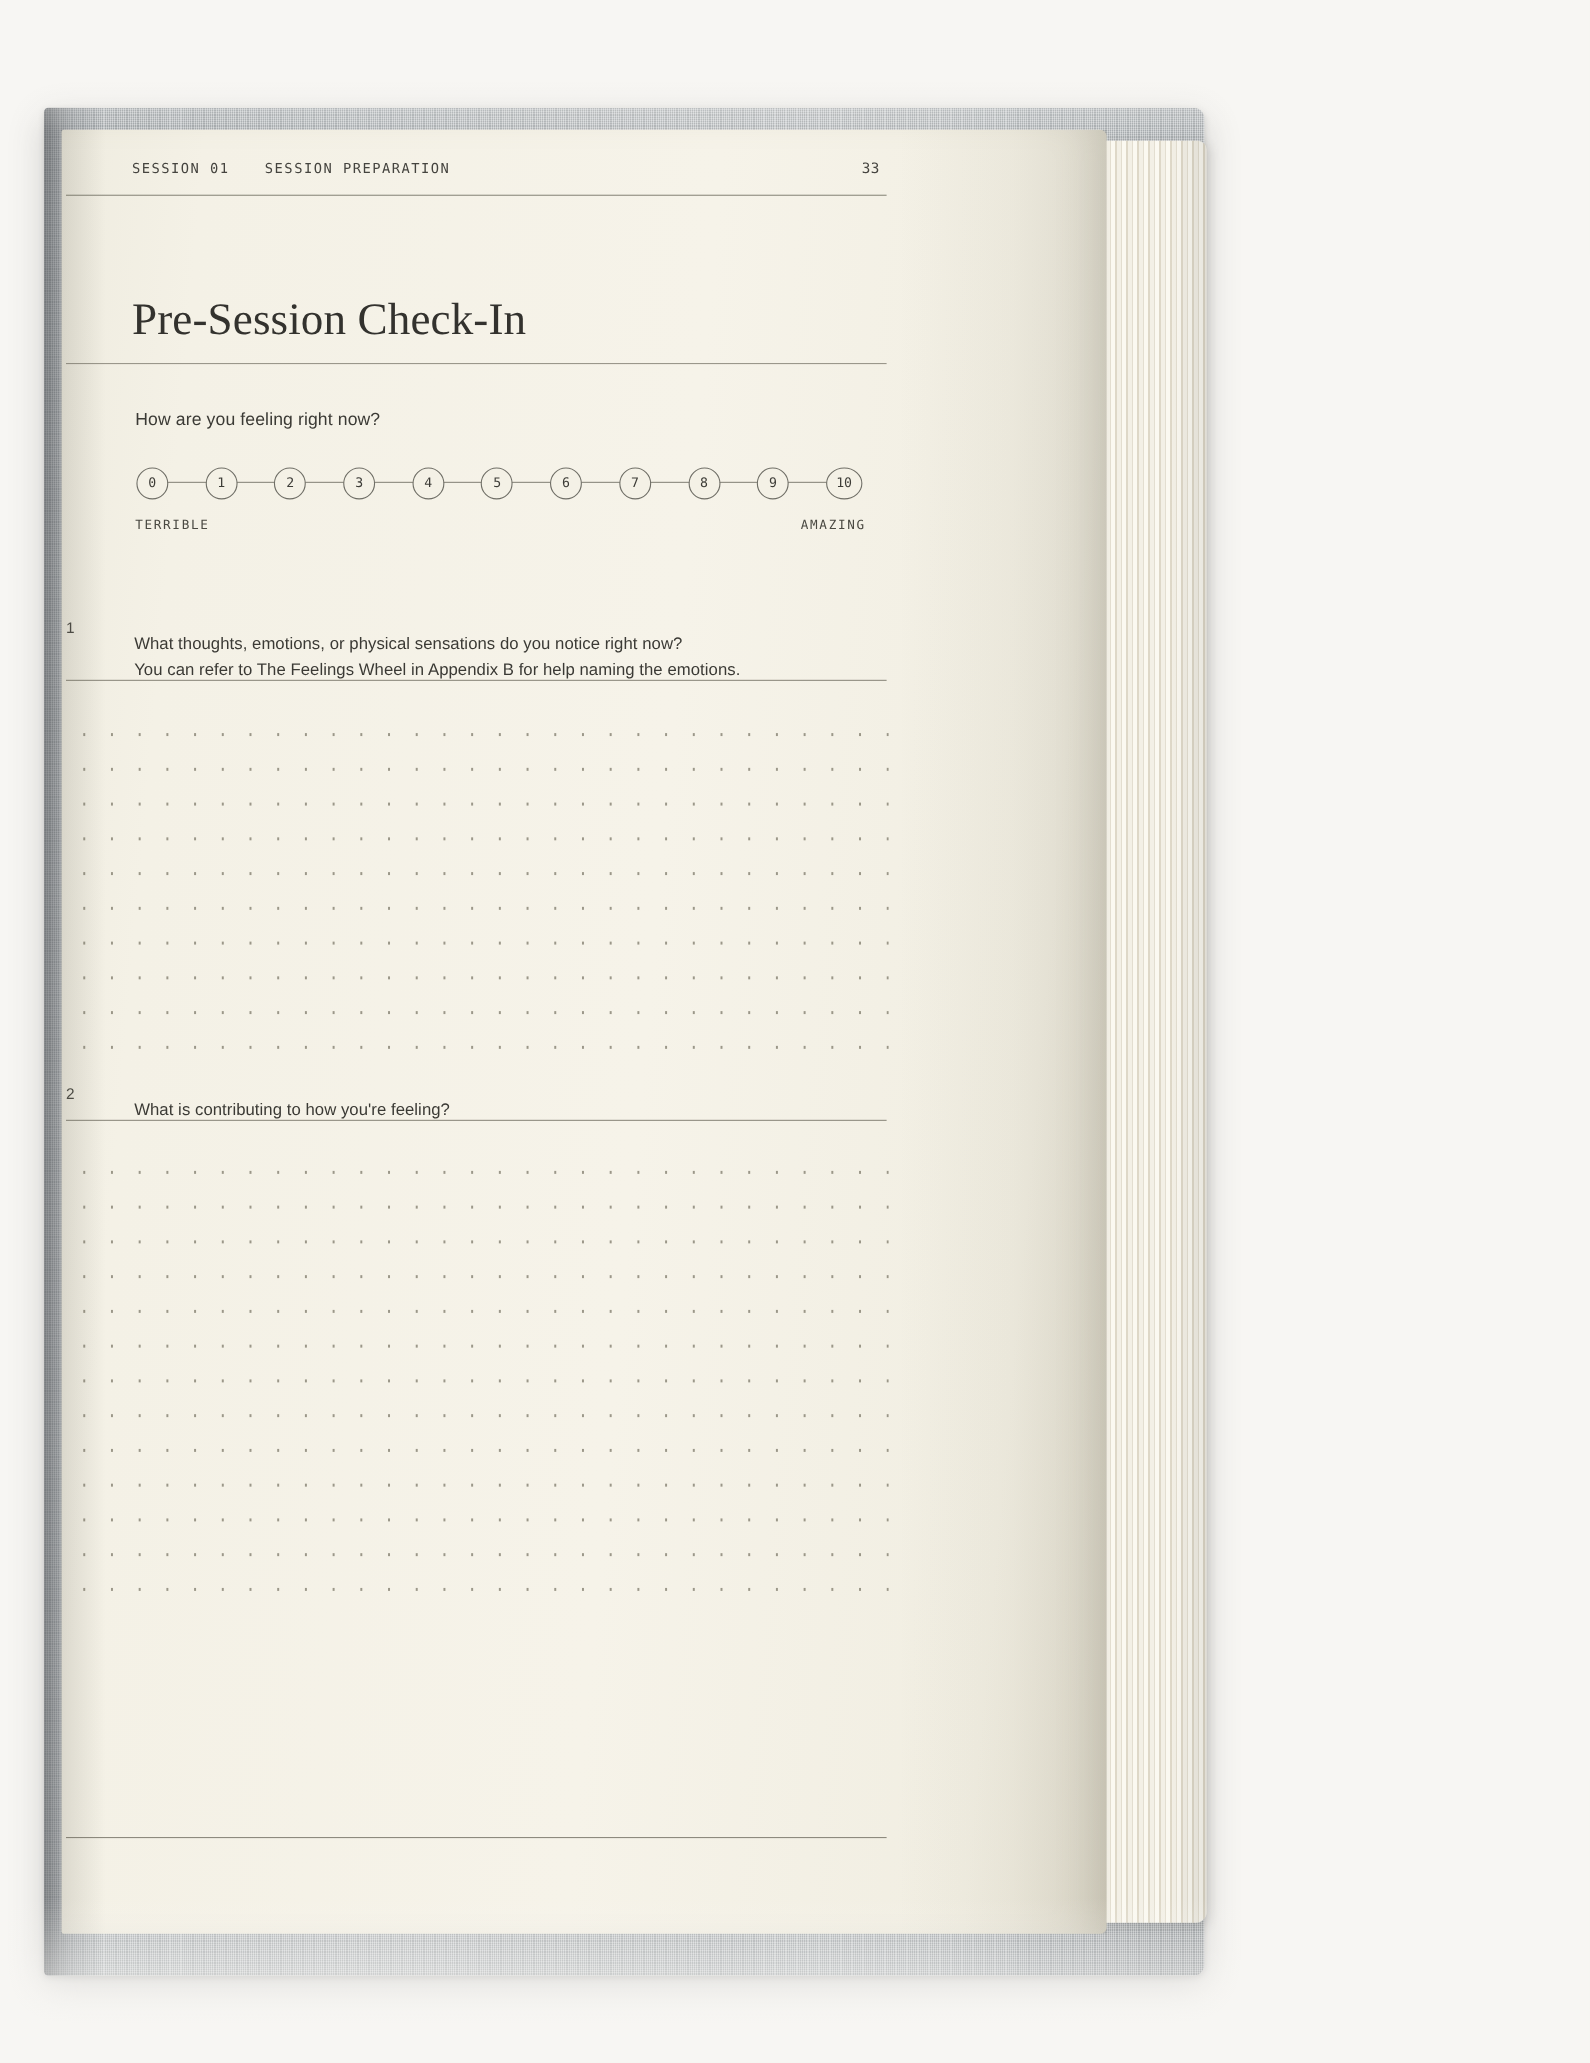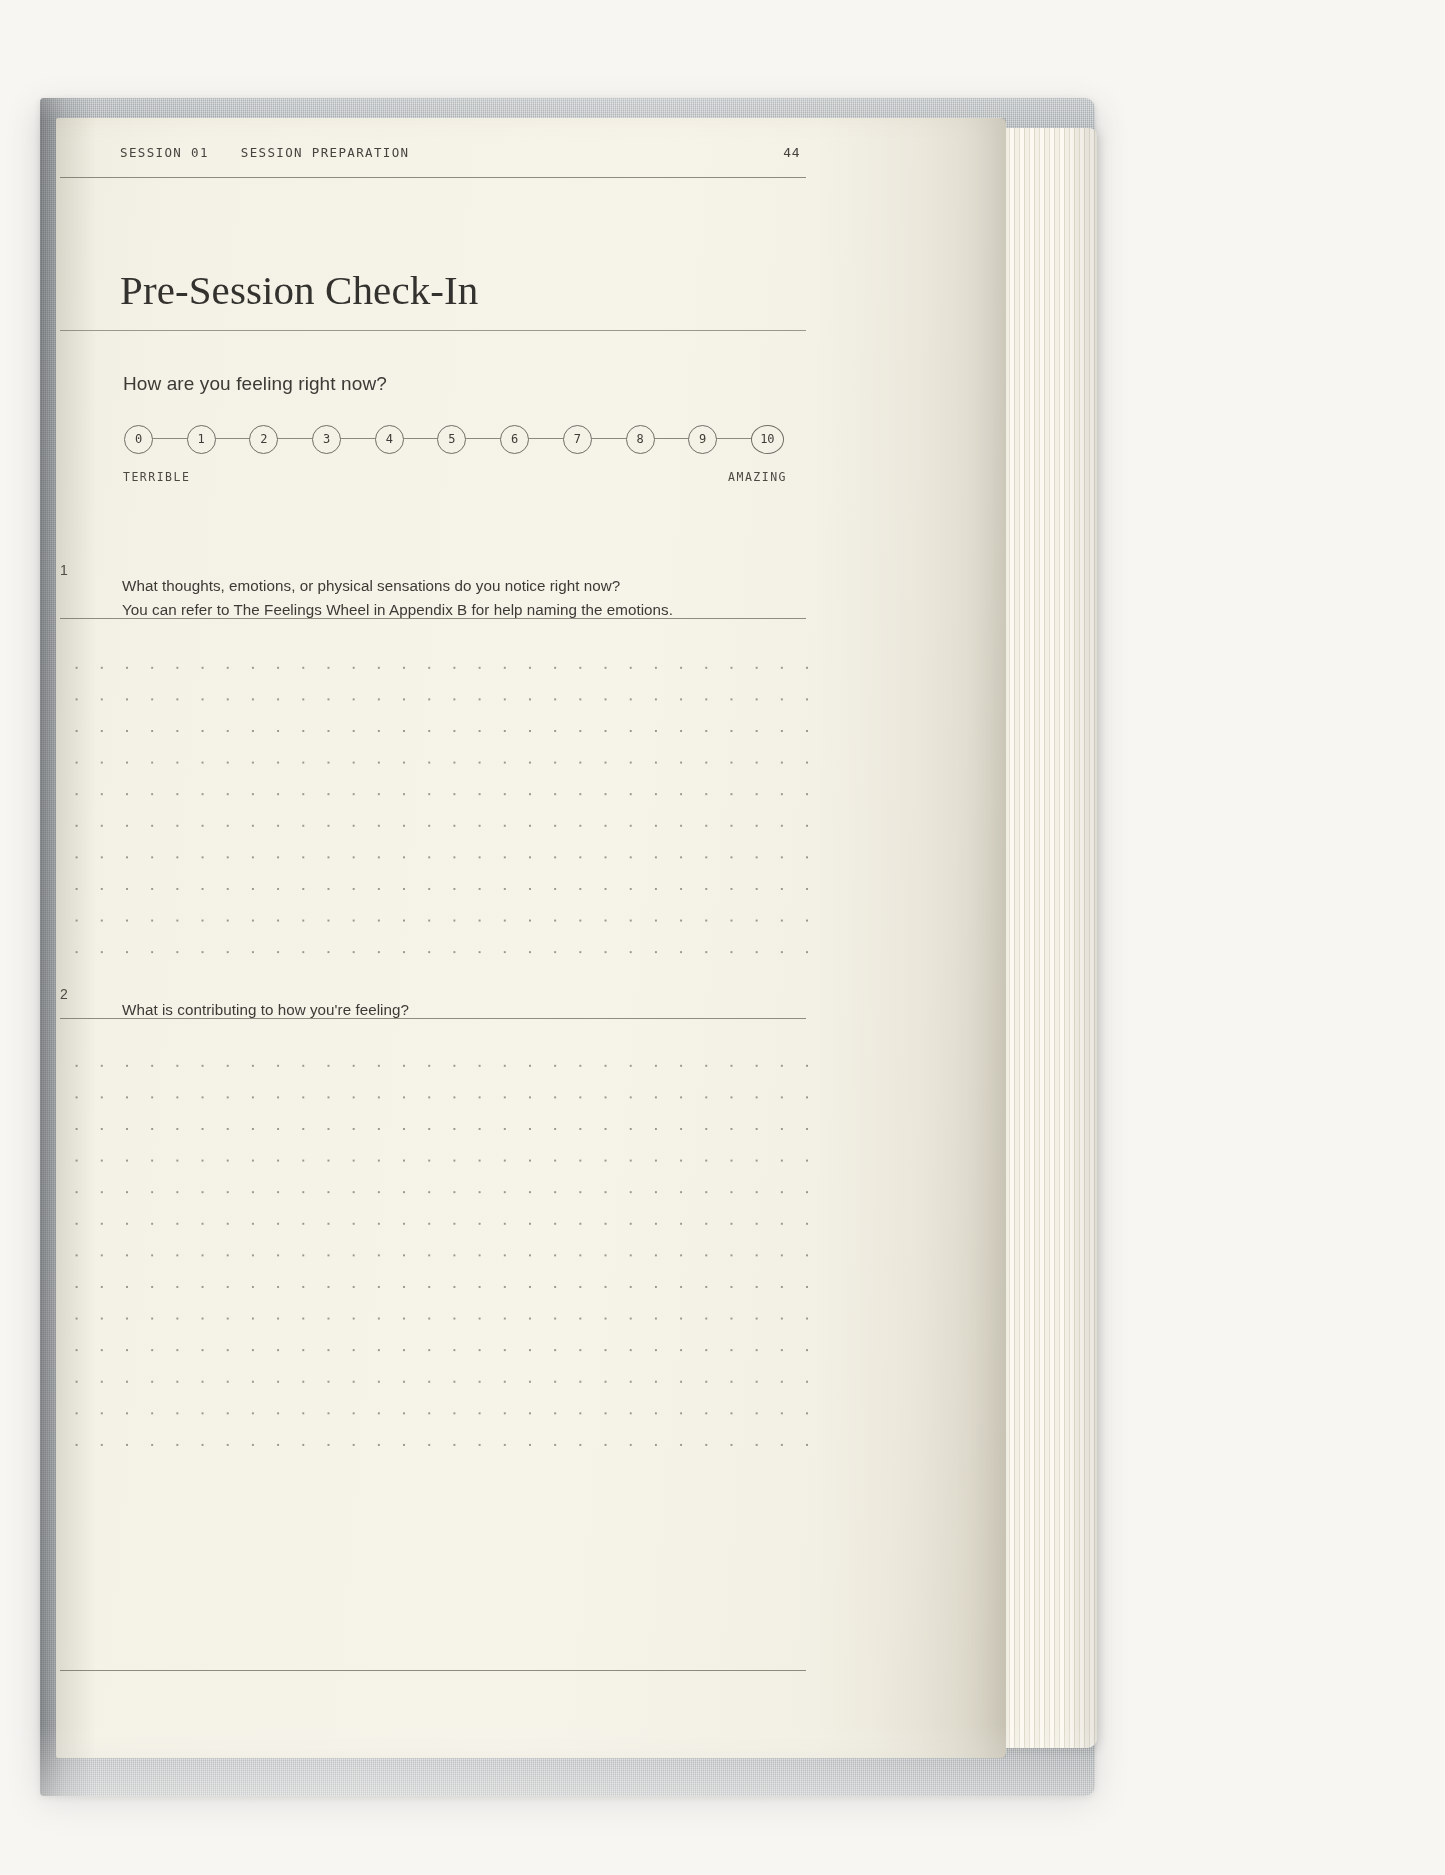--- a/index.html
+++ b/index.html
@@ -155,21 +155,21 @@
     top: 212px;
     width: 746px;
     border-top: 1px solid #9a978b;
   }
 
   
   .mood-q {
     position: absolute;
     left: 67px;
     top: 255px;
-    font-size: 19px;
+    font-size: 16px;
     color: #3b3a35;
     letter-spacing: 0.1px;
   }
 
   
   .scale {
     position: absolute;
     left: 68px;
     top: 300px;
     width: 660px;
@@ -301,21 +301,21 @@
   <div class="page-stack-curve"></div>
   <div class="spine-shadow"></div>
 
   <div class="page">
     <div class="page-inner">
 
       <div class="runhead">
         <span class="session-id">SESSION 01</span>
         <span class="section">SESSION PREPARATION</span>
         <span class="spacer"></span>
-        <span class="pageno">44</span>
+        <span class="pageno">33</span>
       </div>
       <div class="rule rule-head"></div>
 
       <div class="title">Pre-Session Check-In</div>
       <div class="rule rule-title"></div>
 
       <div class="mood-q">How are you feeling right now?</div>
 
       <div class="scale">
         <div class="scale-line"></div>

